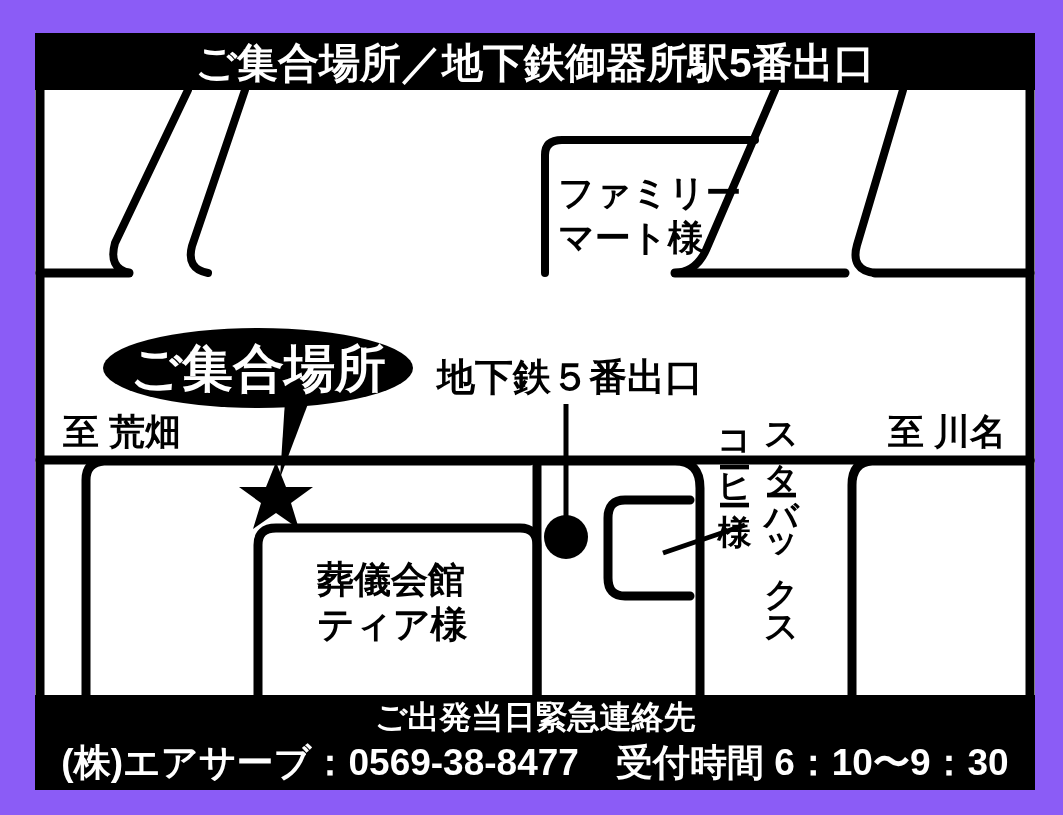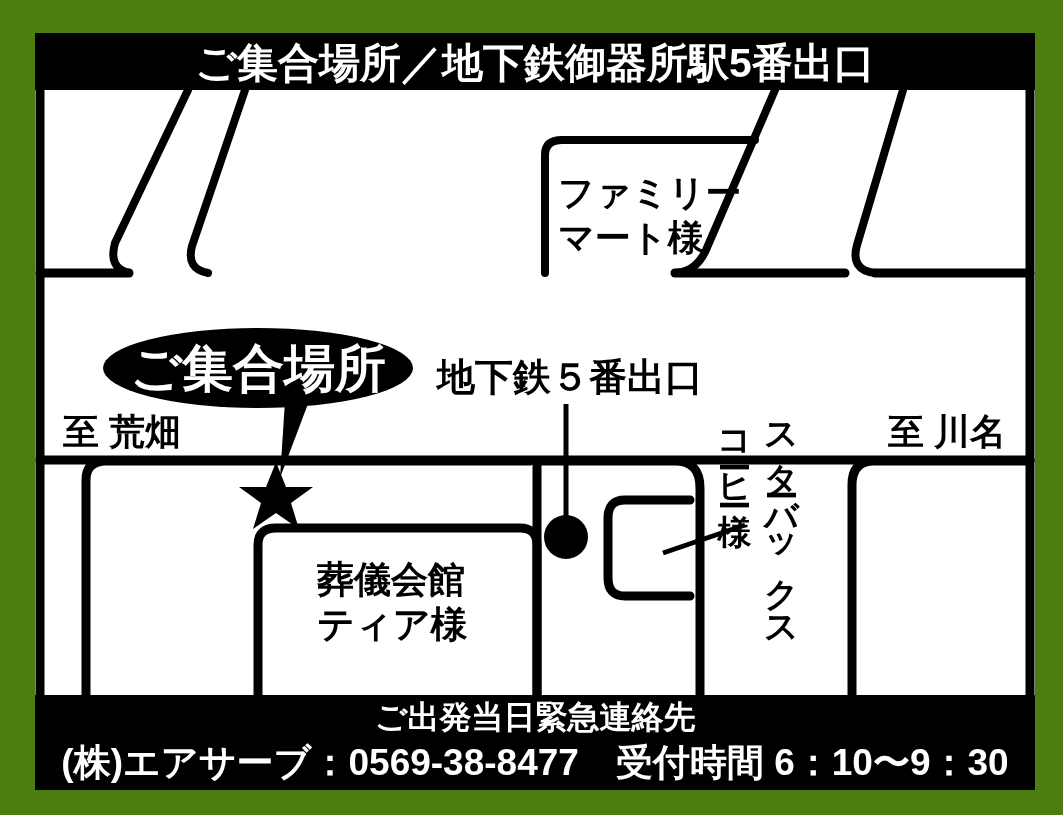--- a/index.html
+++ b/index.html
@@ -6,21 +6,21 @@
   html, body {
     margin: 0;
     padding: 0;
     background: #ffffff;
     font-family: "Liberation Sans", "DejaVu Sans", sans-serif;
   }
   #page {
     position: relative;
     width: 1063px;
     height: 815px;
-    background: #4d7c0f;
+    background: #8b5cf6;
     overflow: hidden;
   }
   #mapsvg {
     position: absolute;
     left: 0;
     top: 0;
     width: 1063px;
     height: 815px;
     display: block;
   }

